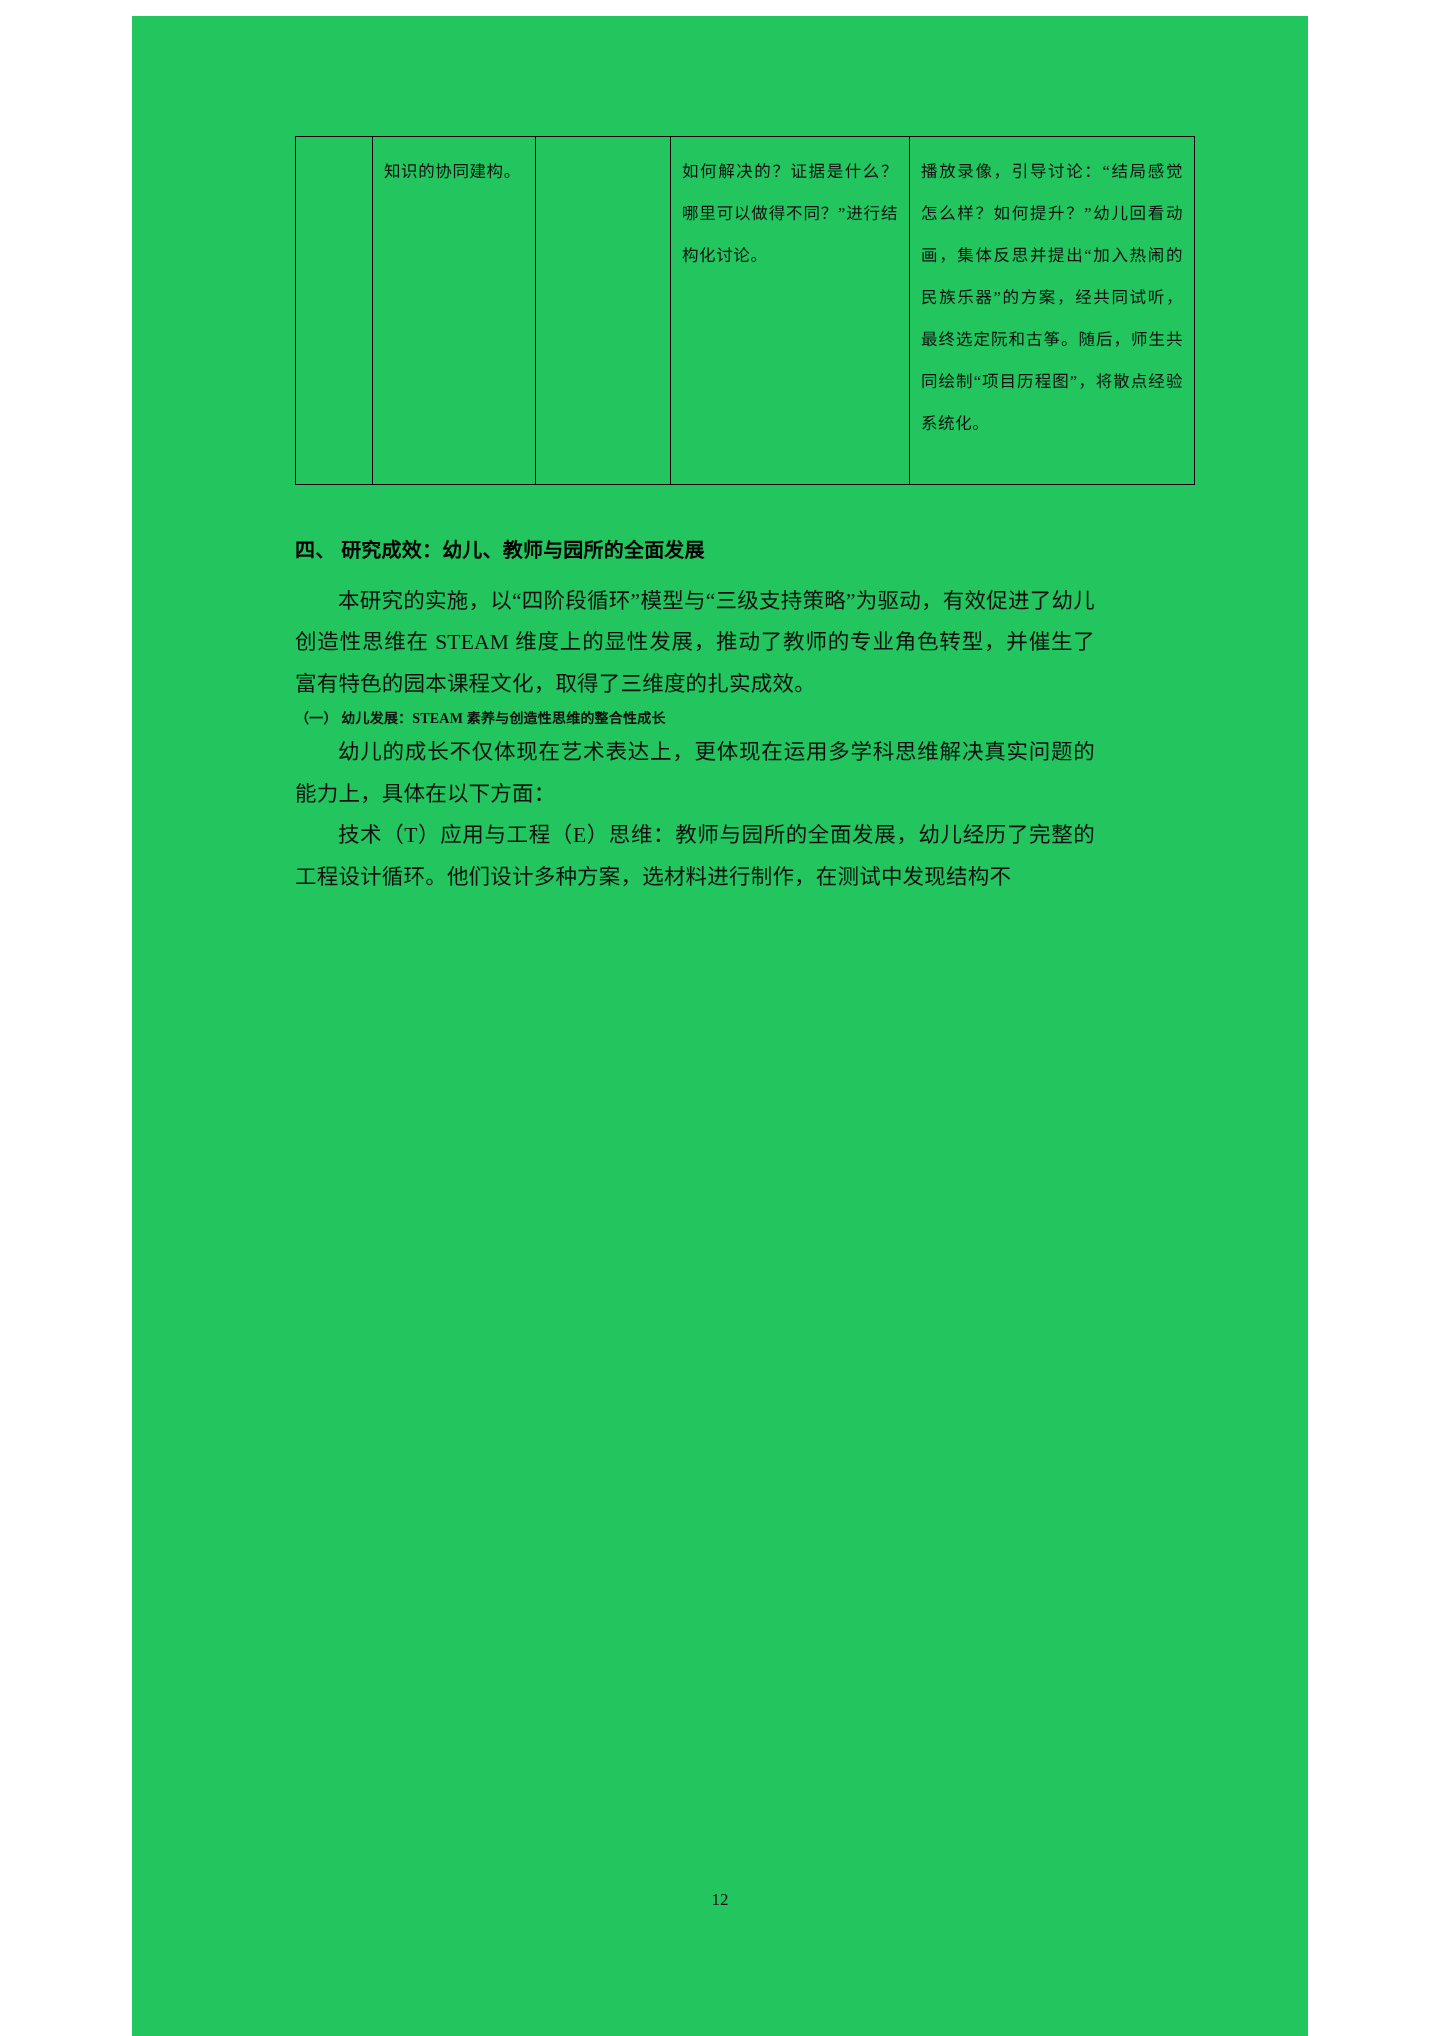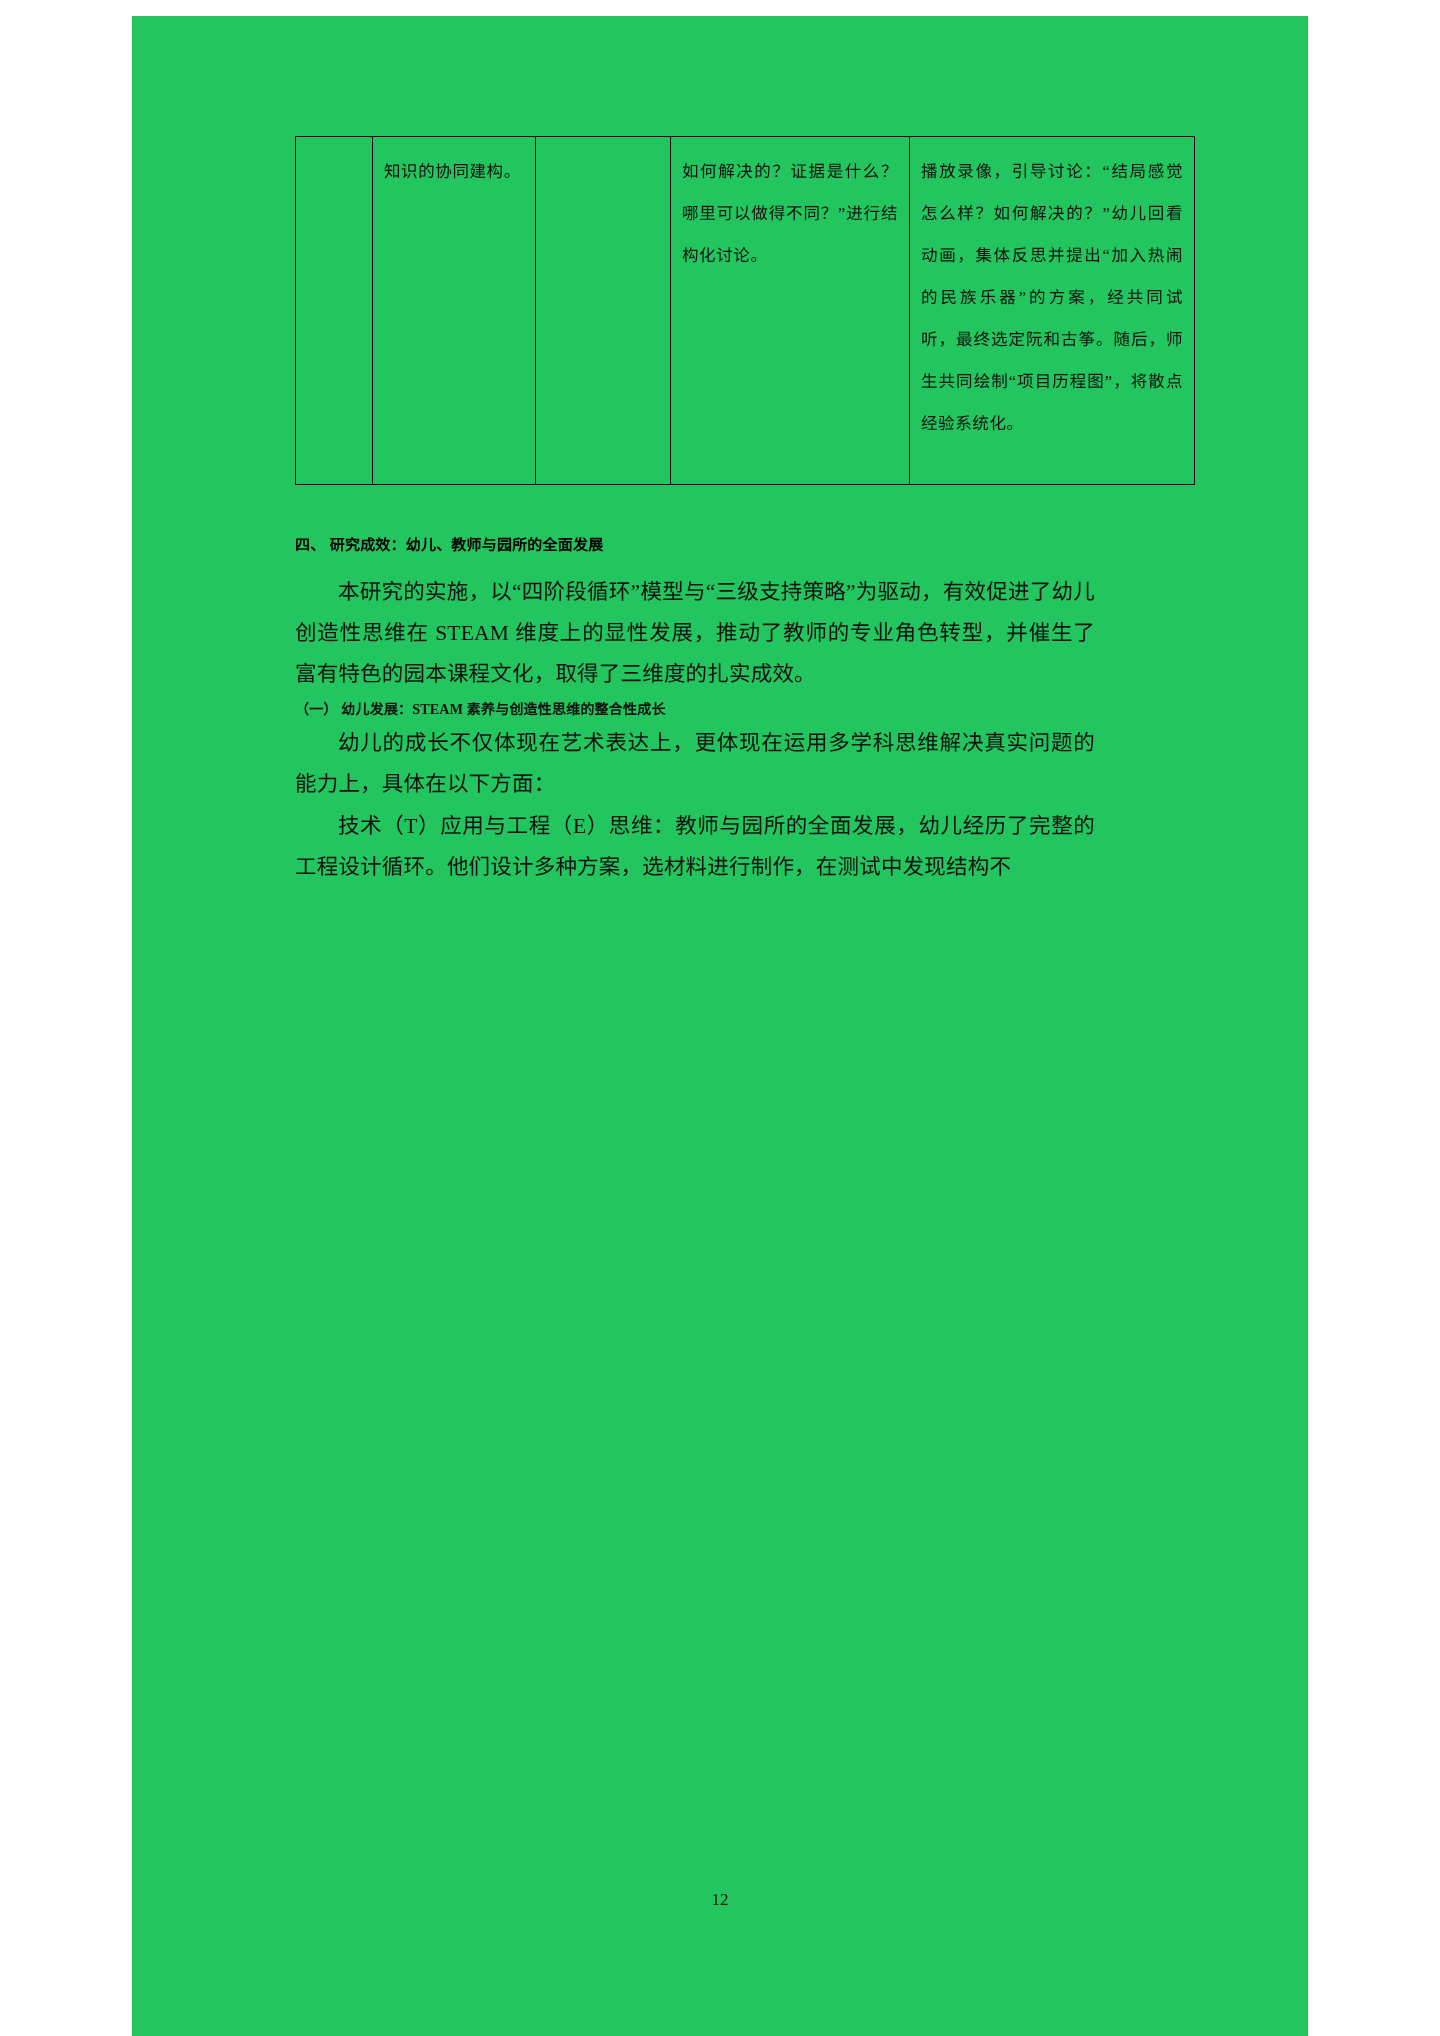--- a/index.html
+++ b/index.html
@@ -64,21 +64,21 @@
     text-justify: inter-ideograph;
     letter-spacing: 0.2px;
     color: #111111;
   }
   p.indent { text-indent: 2em; }
 
   .para-block { margin-top: 9px; }
 
   h2.section-heading {
     margin: 0;
-    font-size: 15px;
+    font-size: 20px;
     font-weight: bold;
     line-height: 1.9;
     letter-spacing: 0.2px;
     text-indent: 0;
     color: #000000;
     font-family: "Liberation Sans", "DejaVu Sans", sans-serif;
   }
   .heading-gap-before { margin-top: 46px; }
   .heading-gap-after  { margin-top: 12px; }
 
@@ -110,21 +110,21 @@
 
   <div class="content">
 
     <table class="strategy-table">
       <tbody>
         <tr class="tbl-row">
           <td class="col-a"></td>
           <td class="col-b">知识的协同建构。</td>
           <td class="col-c"></td>
           <td class="col-d">如何解决的？证据是什么？哪里可以做得不同？”进行结构化讨论。</td>
-          <td class="col-e">播放录像，引导讨论：“结局感觉怎么样？如何解决的？”幼儿回看动画，集体反思并提出“加入热闹的民族乐器”的方案，经共同试听，最终选定阮和古筝。随后，师生共同绘制“项目历程图”，将散点经验系统化。</td>
+          <td class="col-e">播放录像，引导讨论：“结局感觉怎么样？如何提升？”幼儿回看动画，集体反思并提出“加入热闹的民族乐器”的方案，经共同试听，最终选定阮和古筝。随后，师生共同绘制“项目历程图”，将散点经验系统化。</td>
         </tr>
       </tbody>
     </table>
 
 
     <div class="heading-gap-before">
       <h2 class="section-heading">四、  研究成效：幼儿、教师与园所的全面发展</h2>
     </div>
 
     <div class="heading-gap-after">

